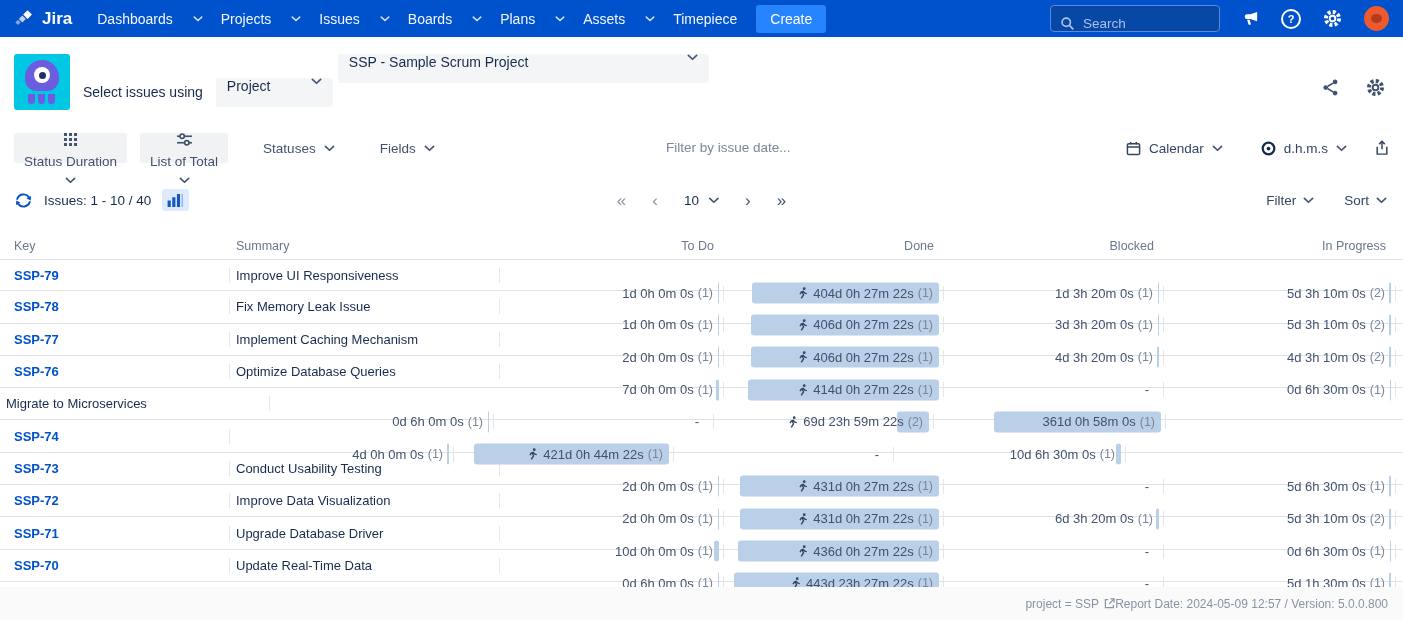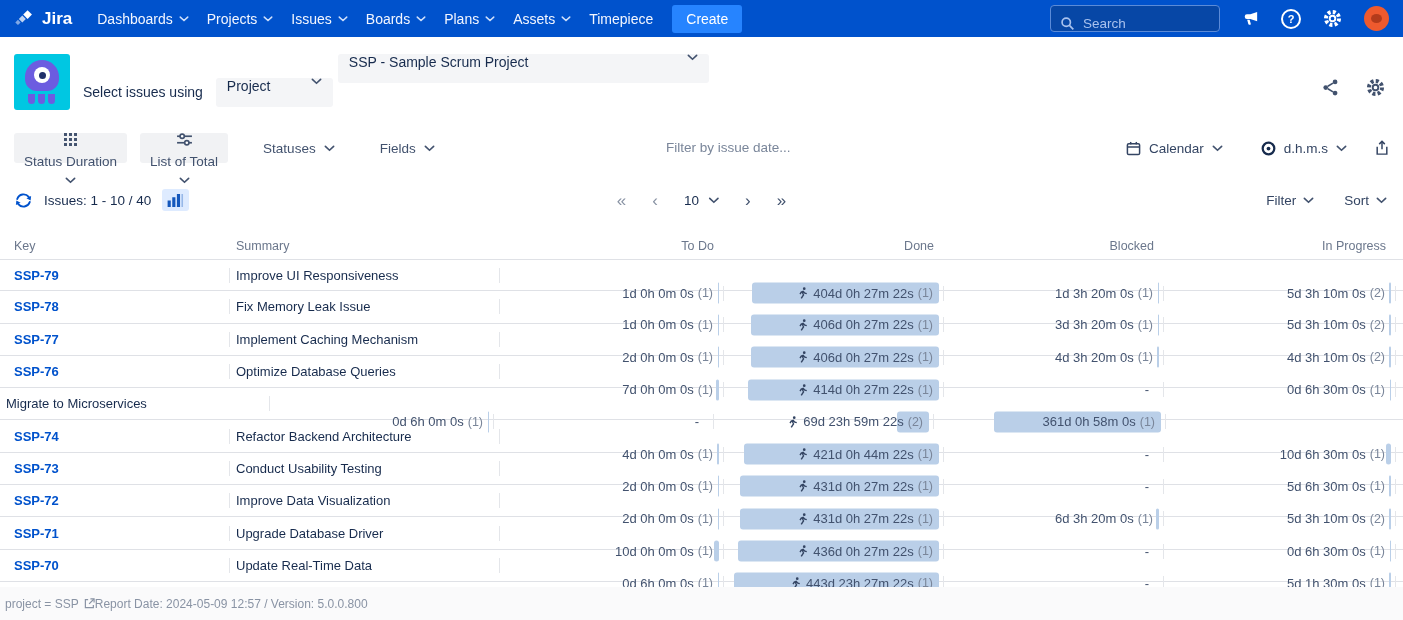--- a/index.html
+++ b/index.html
@@ -7,21 +7,21 @@
   body {
     font-family:"Liberation Sans","DejaVu Sans",sans-serif;
     background:#fff; overflow:hidden; position:relative; color:#172B4D;
   }
   svg { display:block; }
   .chev { color:#42526E; flex-shrink:0; }
 
   
   .topnav { height:37px; background:#0052CC; display:flex; align-items:center; padding:0 14px; }
   .brand { display:flex; align-items:center; gap:7px; margin-right:16px; color:#fff; font-size:17px; font-weight:700; cursor:pointer; }
-  .nav-item { display:flex; align-items:center; gap:6px; color:#F2F6FF; font-size:14px; font-weight:500; padding:5px 9px; border-radius:3px; cursor:pointer; white-space:nowrap; }
+  .nav-item { display:flex; align-items:center; gap:20px; color:#F2F6FF; font-size:14px; font-weight:500; padding:5px 9px; border-radius:3px; cursor:pointer; white-space:nowrap; }
   .nav-item .chev { color:#CFE0FB; }
   .create-btn { background:#2684FF; color:#fff; font-size:14px; font-weight:500; padding:6px 14px; border-radius:3px; margin-left:10px; cursor:pointer; }
   .nav-right { margin-left:auto; display:flex; align-items:center; gap:21px; }
   .search-box { display:flex; align-items:flex-end; gap:8px; background:#0747A6; border:1px solid #5B8BD8; width:170px; height:27px; border-radius:4px; padding:0 9px; }
   .search-box input { background:transparent; border:none; outline:none; color:#fff; font-size:13.5px; width:100%; }
   .search-box input::placeholder { color:#A9C2EE; }
   .icon-btn { display:flex; align-items:center; justify-content:center; cursor:pointer; }
   .help-circle { width:20px; height:20px; border:2px solid #fff; border-radius:50%; color:#fff; font-size:11px; font-weight:700; display:flex; align-items:center; justify-content:center; }
   .avatar { width:25px; height:25px; border-radius:50%; background:#EE5A2E; position:relative; cursor:pointer; }
   .avatar::after { content:""; position:absolute; left:7px; top:8px; width:11px; height:9px; border-radius:50%; background:#B33B1B; }
@@ -78,21 +78,21 @@
   .c-key a { color:#0052CC; font-weight:600; font-size:13px; text-decoration:none; cursor:pointer; }
   .c-sum { width:270px; padding-left:6px; color:#172B4D; font-size:13px; }
   .c-dur { position:relative; justify-content:flex-end; padding-right:10px; font-size:13px;margin-top:36px; }
   .bar { position:absolute; right:4px; top:50%; transform:translateY(-50%); height:21px; background:#BACFE8; border-radius:3px; }
   .cellc { position:relative; display:flex; align-items:center; gap:4px; }
   .val { color:#42526E; }
   .cnt { color:#7A869A; font-size:12.5px; }
   .runner { display:flex; margin-right:1px; }
 
   
-  .footer { position:absolute; left:0; right:0; bottom:0; height:33px; background:#FAFAFB; display:flex; align-items:center; justify-content:flex-start; padding:0 5px; font-size:12px; color:#8993A4; }
+  .footer { position:absolute; left:0; right:0; bottom:0; height:33px; background:#FAFAFB; display:flex; align-items:center; justify-content:flex-end; padding:0 15px; font-size:12px; color:#8993A4; }
   .f-left { display:flex; align-items:center; gap:5px; cursor:pointer; }
 </style>
 </head>
 <body>
 
 <div class="topnav">
   <div class="brand">
     <span>
       <svg viewBox="0 0 24 24" width="21" height="21">
         <path fill="#fff" d="M15.5 2.5l5 5-5 5-5-5z"></path>
@@ -573,21 +573,20 @@
             <span class="val">361d 0h 58m 0s</span>
             <span class="cnt">(1)</span>
           </span>
       </div>
     </div>
 
     <div class="t-row">
       <div class="c c-key">
           <a>SSP-74</a>
         </div>
-      <div class="c c-sum">Refactor Backend Architecture</div>
       <div class="c c-dur w-todo">
         <span class="bar" style="width: 2px;"></span>
         <span class="cellc">
             <span class="val">4d 0h 0m 0s</span>
             <span class="cnt">(1)</span>
           </span>
       </div>
       <div class="c c-dur w-done">
         <span class="bar" style="width: 195px;"></span>
         <span class="cellc">

